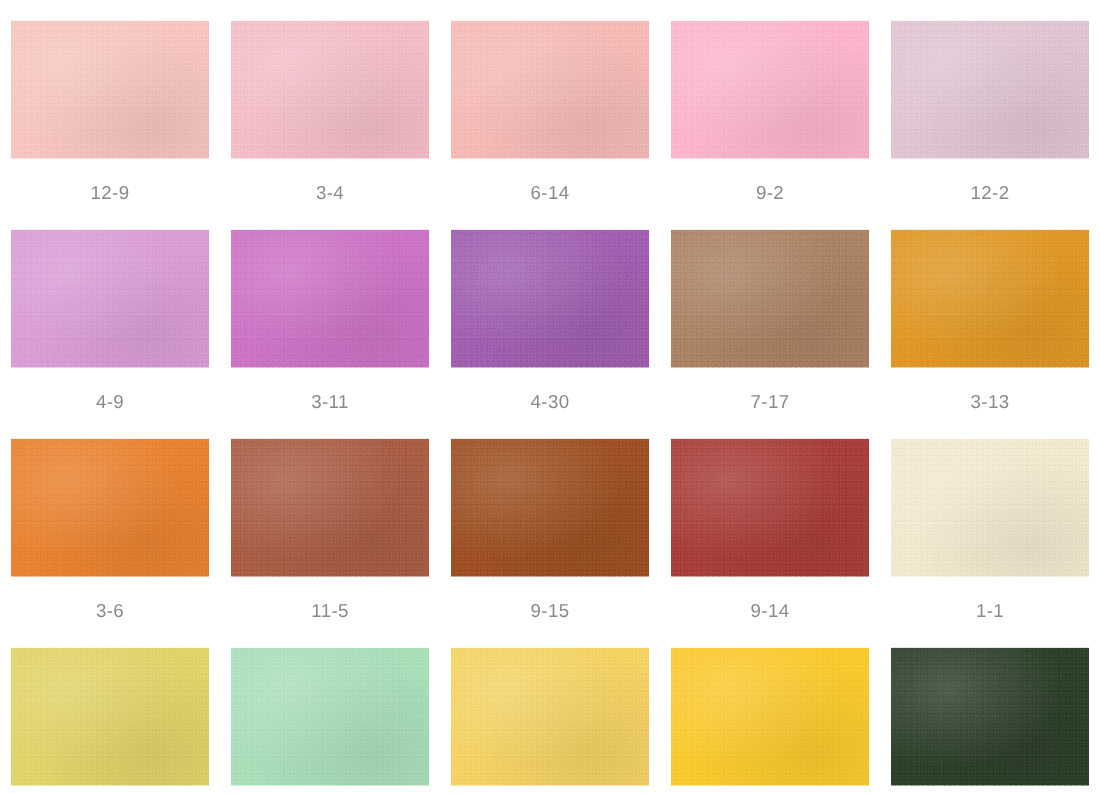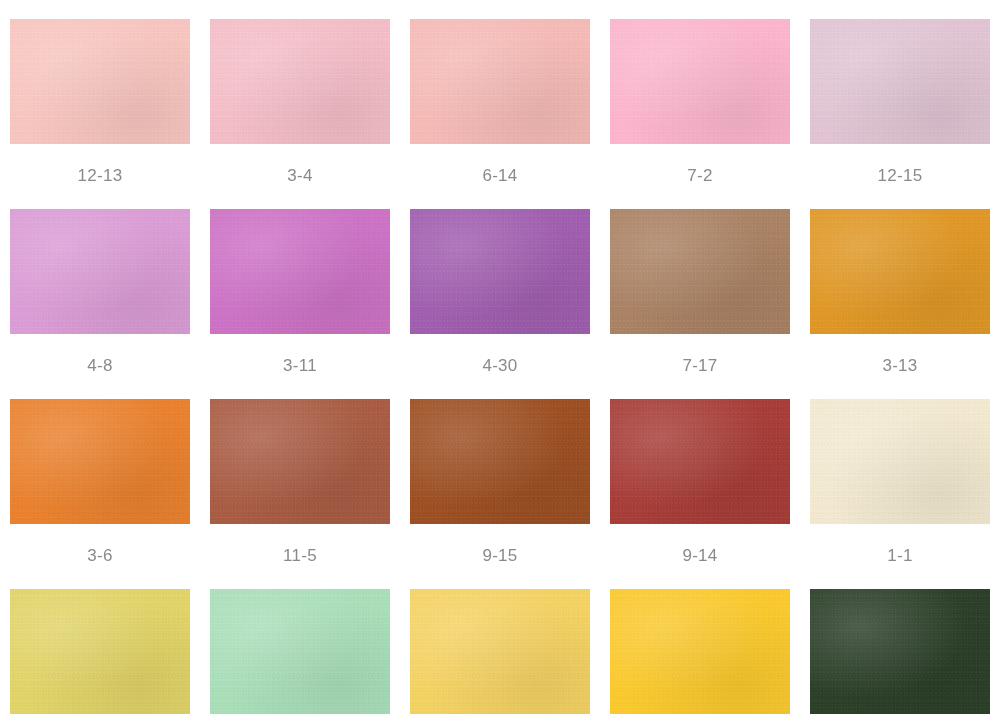--- a/index.html
+++ b/index.html
@@ -96,53 +96,53 @@
 </head>
 <body>
 
 <div id="swatch-chart">
   <div class="swatch-grid">
       <div class="swatch-row">
         <div class="swatch-cell">
           <div class="swatch-chip-wrap">
             <div class="swatch-chip" style="background-image: radial-gradient(rgba(255, 208, 202, 0.55) 0.6px, rgba(0, 0, 0, 0) 0.7px), radial-gradient(rgba(234, 184, 178, 0.5) 0.6px, rgba(0, 0, 0, 0) 0.7px), radial-gradient(rgba(227, 177, 171, 0.32) 0.5px, rgba(0, 0, 0, 0) 0.6px), radial-gradient(rgba(255, 208, 202, 0.55) 0.5px, rgba(0, 0, 0, 0) 0.6px), linear-gradient(rgb(246, 196, 190), rgb(246, 196, 190));"></div>
           </div>
-          <div class="swatch-label">12-13</div>
+          <div class="swatch-label">12-9</div>
         </div>
         <div class="swatch-cell">
           <div class="swatch-chip-wrap">
             <div class="swatch-chip" style="background-image: radial-gradient(rgba(254, 200, 210, 0.55) 0.6px, rgba(0, 0, 0, 0) 0.7px), radial-gradient(rgba(230, 176, 186, 0.5) 0.6px, rgba(0, 0, 0, 0) 0.7px), radial-gradient(rgba(223, 169, 179, 0.32) 0.5px, rgba(0, 0, 0, 0) 0.6px), radial-gradient(rgba(254, 200, 210, 0.55) 0.5px, rgba(0, 0, 0, 0) 0.6px), linear-gradient(rgb(242, 188, 198), rgb(242, 188, 198));"></div>
           </div>
           <div class="swatch-label">3-4</div>
         </div>
         <div class="swatch-cell">
           <div class="swatch-chip-wrap">
             <div class="swatch-chip" style="background-image: radial-gradient(rgba(255, 197, 193, 0.55) 0.6px, rgba(0, 0, 0, 0) 0.7px), radial-gradient(rgba(231, 173, 169, 0.5) 0.6px, rgba(0, 0, 0, 0) 0.7px), radial-gradient(rgba(224, 166, 162, 0.32) 0.5px, rgba(0, 0, 0, 0) 0.6px), radial-gradient(rgba(255, 197, 193, 0.55) 0.5px, rgba(0, 0, 0, 0) 0.6px), linear-gradient(rgb(243, 185, 181), rgb(243, 185, 181));"></div>
           </div>
           <div class="swatch-label">6-14</div>
         </div>
         <div class="swatch-cell">
           <div class="swatch-chip-wrap">
             <div class="swatch-chip" style="background-image: radial-gradient(rgba(255, 192, 215, 0.55) 0.6px, rgba(0, 0, 0, 0) 0.7px), radial-gradient(rgba(238, 168, 191, 0.5) 0.6px, rgba(0, 0, 0, 0) 0.7px), radial-gradient(rgba(231, 161, 184, 0.32) 0.5px, rgba(0, 0, 0, 0) 0.6px), radial-gradient(rgba(255, 192, 215, 0.55) 0.5px, rgba(0, 0, 0, 0) 0.6px), linear-gradient(rgb(250, 180, 203), rgb(250, 180, 203));"></div>
           </div>
-          <div class="swatch-label">7-2</div>
+          <div class="swatch-label">9-2</div>
         </div>
         <div class="swatch-cell">
           <div class="swatch-chip-wrap">
             <div class="swatch-chip" style="background-image: radial-gradient(rgba(235, 207, 222, 0.55) 0.6px, rgba(0, 0, 0, 0) 0.7px), radial-gradient(rgba(211, 183, 198, 0.5) 0.6px, rgba(0, 0, 0, 0) 0.7px), radial-gradient(rgba(204, 176, 191, 0.32) 0.5px, rgba(0, 0, 0, 0) 0.6px), radial-gradient(rgba(235, 207, 222, 0.55) 0.5px, rgba(0, 0, 0, 0) 0.6px), linear-gradient(rgb(223, 195, 210), rgb(223, 195, 210));"></div>
           </div>
-          <div class="swatch-label">12-15</div>
+          <div class="swatch-label">12-2</div>
         </div>
       </div>
       <div class="swatch-row">
         <div class="swatch-cell">
           <div class="swatch-chip-wrap">
             <div class="swatch-chip" style="background-image: radial-gradient(rgba(229, 168, 224, 0.55) 0.6px, rgba(0, 0, 0, 0) 0.7px), radial-gradient(rgba(205, 144, 200, 0.5) 0.6px, rgba(0, 0, 0, 0) 0.7px), radial-gradient(rgba(198, 137, 193, 0.32) 0.5px, rgba(0, 0, 0, 0) 0.6px), radial-gradient(rgba(229, 168, 224, 0.55) 0.5px, rgba(0, 0, 0, 0) 0.6px), linear-gradient(rgb(217, 156, 212), rgb(217, 156, 212));"></div>
           </div>
-          <div class="swatch-label">4-8</div>
+          <div class="swatch-label">4-9</div>
         </div>
         <div class="swatch-cell">
           <div class="swatch-chip-wrap">
             <div class="swatch-chip" style="background-image: radial-gradient(rgba(215, 126, 208, 0.55) 0.6px, rgba(0, 0, 0, 0) 0.7px), radial-gradient(rgba(191, 102, 184, 0.5) 0.6px, rgba(0, 0, 0, 0) 0.7px), radial-gradient(rgba(184, 95, 177, 0.32) 0.5px, rgba(0, 0, 0, 0) 0.6px), radial-gradient(rgba(215, 126, 208, 0.55) 0.5px, rgba(0, 0, 0, 0) 0.6px), linear-gradient(rgb(203, 114, 196), rgb(203, 114, 196));"></div>
           </div>
           <div class="swatch-label">3-11</div>
         </div>
         <div class="swatch-cell">
           <div class="swatch-chip-wrap">
             <div class="swatch-chip" style="background-image: radial-gradient(rgba(175, 110, 190, 0.55) 0.6px, rgba(0, 0, 0, 0) 0.7px), radial-gradient(rgba(143, 78, 158, 0.5) 0.6px, rgba(0, 0, 0, 0) 0.7px), radial-gradient(rgba(133, 68, 148, 0.32) 0.5px, rgba(0, 0, 0, 0) 0.6px), radial-gradient(rgba(175, 110, 190, 0.55) 0.5px, rgba(0, 0, 0, 0) 0.6px), linear-gradient(rgb(159, 94, 174), rgb(159, 94, 174));"></div>

